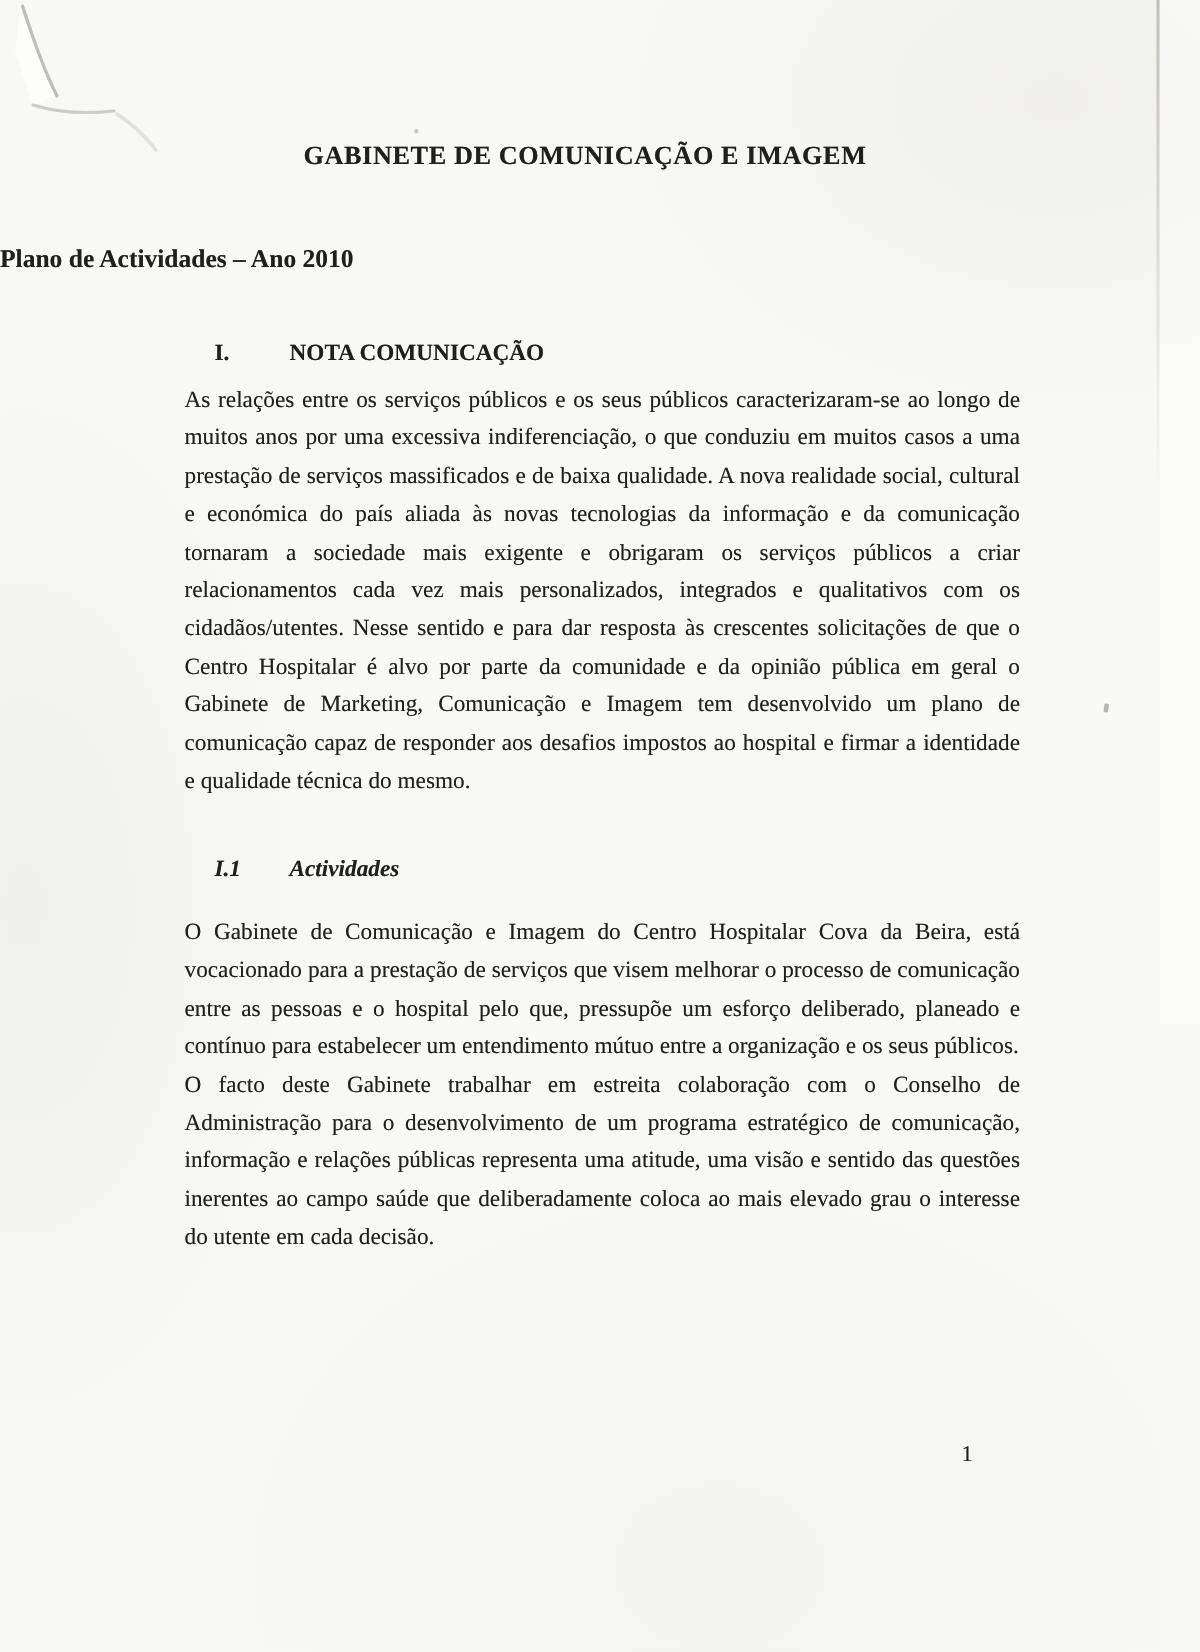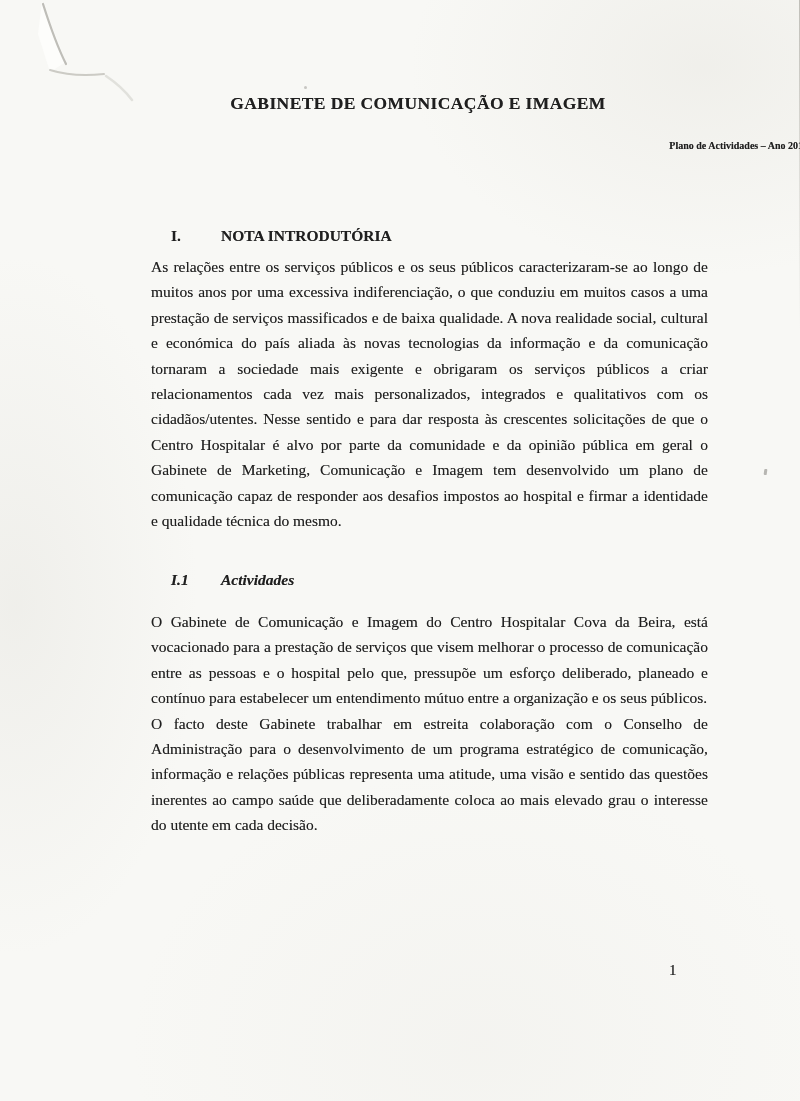--- a/index.html
+++ b/index.html
@@ -16,21 +16,20 @@
     background:
       radial-gradient(ellipse 420px 300px at 88% 6%, rgba(221,219,211,0.30), rgba(221,219,211,0) 70%),
       radial-gradient(ellipse 260px 500px at 2% 55%, rgba(208,206,198,0.22), rgba(208,206,198,0) 70%),
       radial-gradient(ellipse 500px 400px at 60% 95%, rgba(214,212,204,0.12), rgba(214,212,204,0) 70%),
       #f8f8f5;
   }
 
   .page {
     position: absolute;
     inset: 0;
-    margin-left: 28px;
   }
 
   
   .fold-artifact {
     position: absolute;
     left: 0;
     top: 0;
     width: 130px;
     height: 120px;
     pointer-events: none;
@@ -82,25 +81,25 @@
     width: 780px;
     text-align: center;
     font-size: 17.5px;
     font-weight: bold;
     letter-spacing: 0.4px;
     text-shadow: 0 0 0.4px rgba(20,20,20,0.55);
     white-space: nowrap;
   }
   .doc-subtitle {
     position: absolute;
-    top: 140px;
+    top: 163px;
     left: 0;
     width: 780px;
-    text-align: right;
-    font-size: 10px;
+    text-align: left;
+    font-size: 17px;
     font-weight: bold;
     text-shadow: 0 0 0.4px rgba(20,20,20,0.5);
     white-space: nowrap;
   }
 
   .section-heading {
     position: absolute;
     left: 143px;
     display: flex;
     font-weight: bold;
@@ -153,21 +152,21 @@
   <div class="edge-strip"></div>
   <div class="edge-line"></div>
   <div class="speck-1"></div>
   <div class="speck-2"></div>
 
   <div class="doc-title">GABINETE DE COMUNICAÇÃO E IMAGEM</div>
   <div class="doc-subtitle">Plano de Actividades – Ano 2010</div>
 
   <div class="section-heading heading-1">
     <span class="sec-num">I.</span>
-    <span class="sec-title">NOTA INTRODUTÓRIA</span>
+    <span class="sec-title">NOTA COMUNICAÇÃO</span>
   </div>
 
   <div class="body-block block-1">
     <p>As relações entre os serviços públicos e os seus públicos caracterizaram-se ao longo de muitos anos por uma excessiva indiferenciação, o que conduziu em muitos casos a uma prestação de serviços massificados e de baixa qualidade. A nova realidade social, cultural e económica do país aliada às novas tecnologias da informação e da comunicação tornaram a sociedade mais exigente e obrigaram os serviços públicos a criar relacionamentos cada vez mais personalizados, integrados e qualitativos com os cidadãos/utentes. Nesse sentido e para dar resposta às crescentes solicitações de que o Centro Hospitalar é alvo por parte da comunidade e da opinião pública em geral o Gabinete de Marketing, Comunicação e Imagem tem desenvolvido um plano de comunicação capaz de responder aos desafios impostos ao hospital e firmar a identidade e qualidade técnica do mesmo.</p>
   </div>
 
   <div class="section-heading heading-2">
     <span class="sec-num">I.1</span>
     <span class="sec-title">Actividades</span>
   </div>

